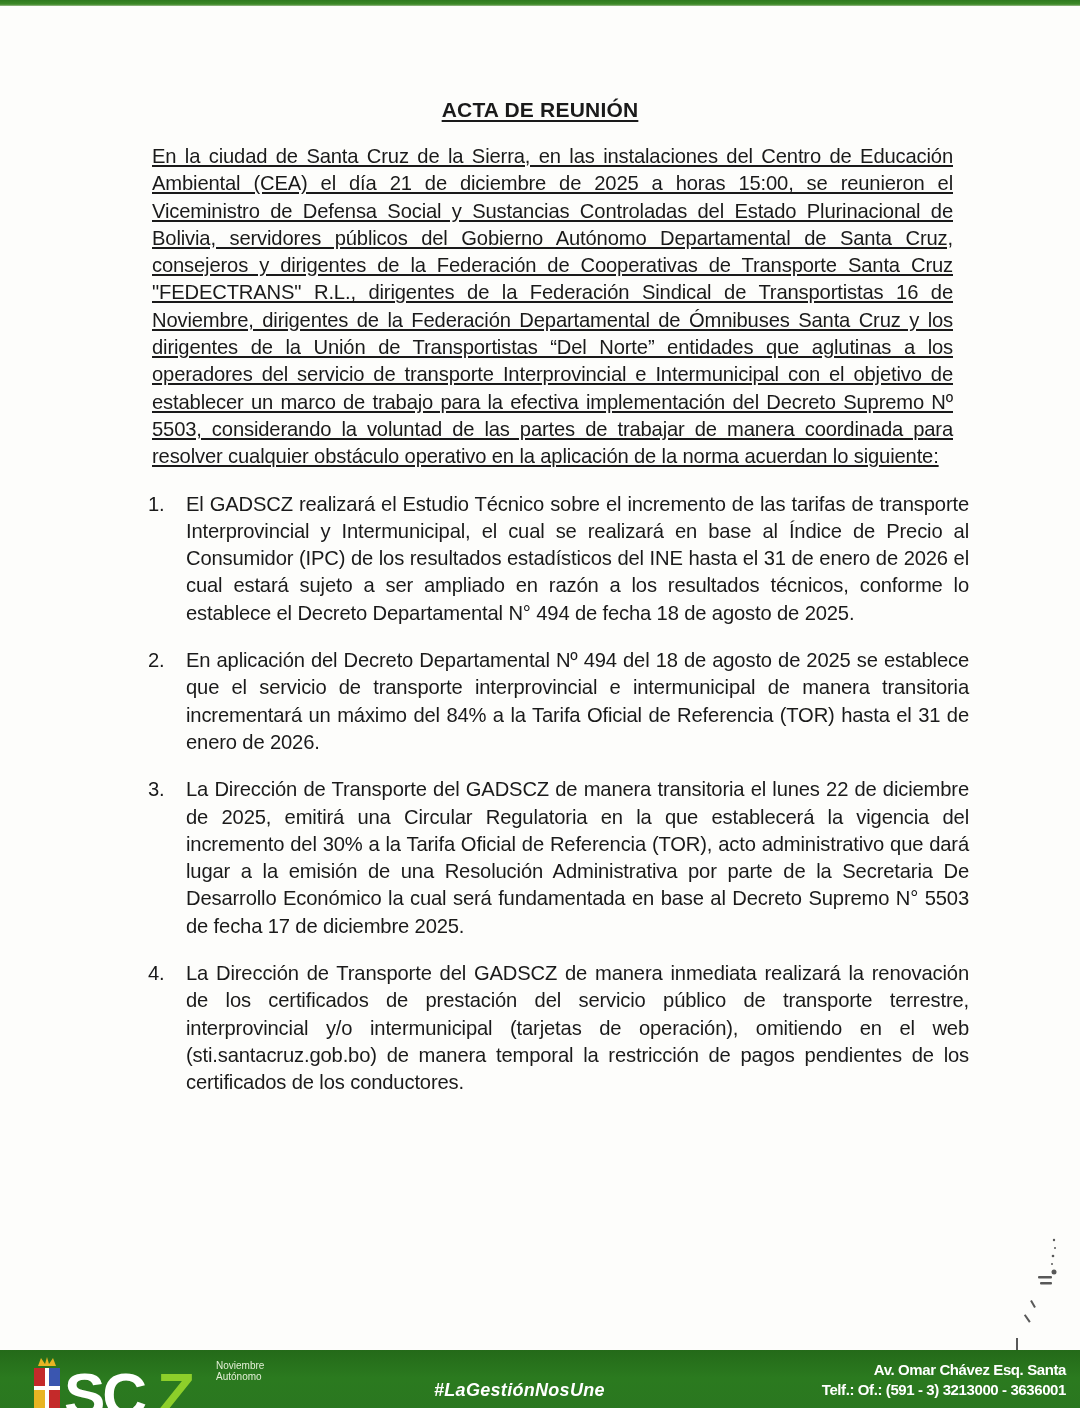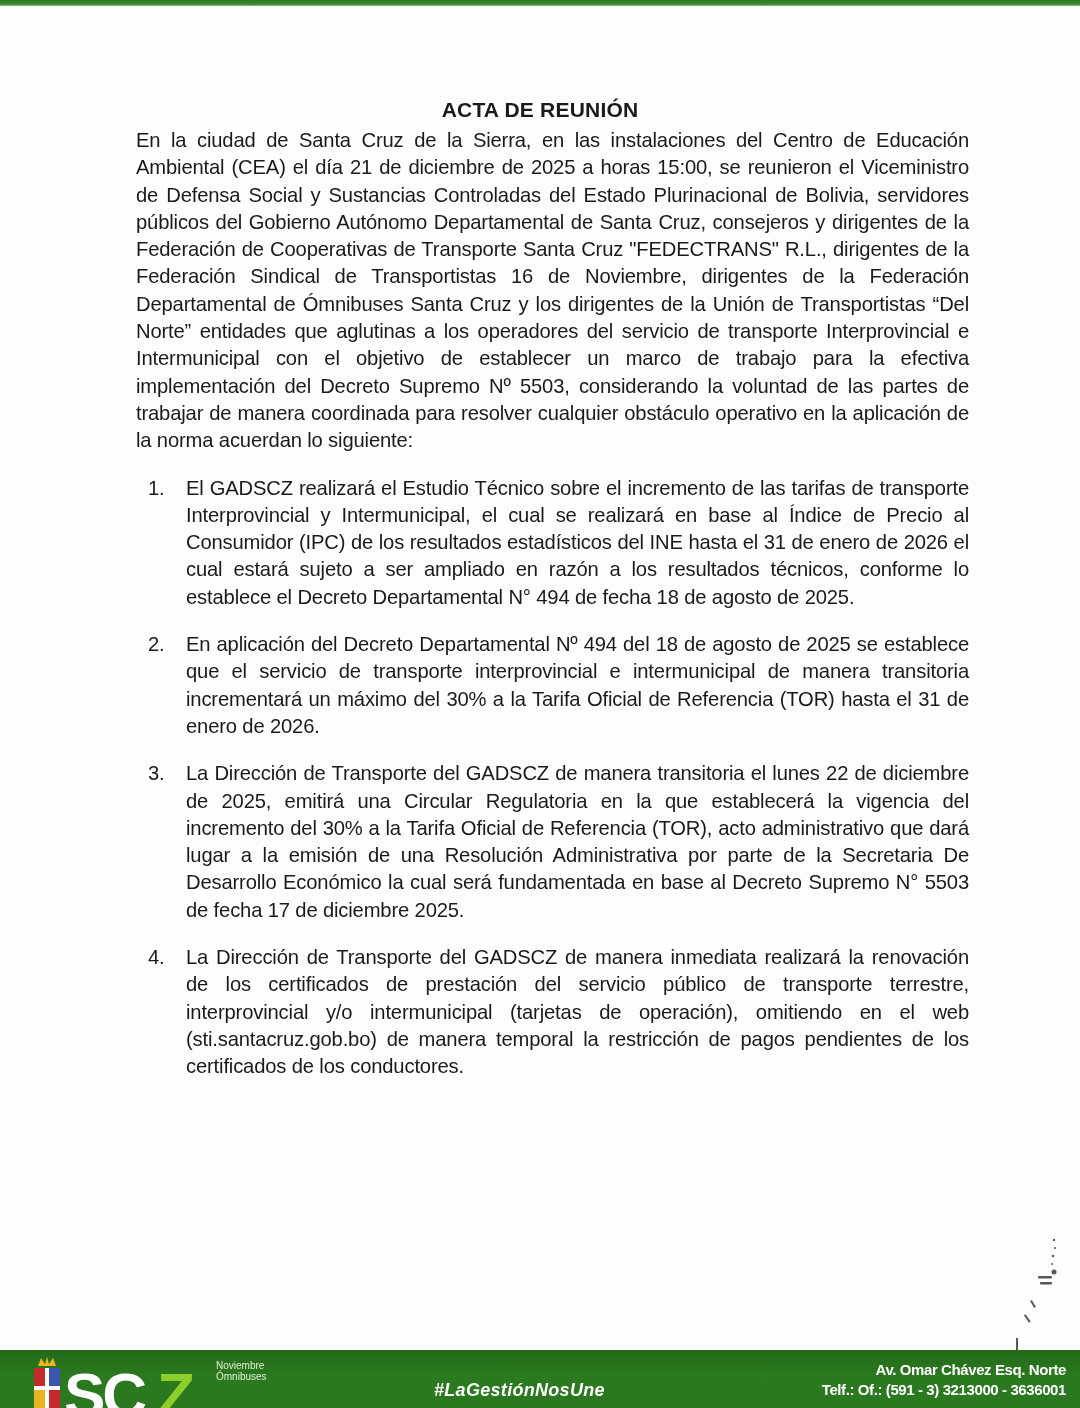--- a/index.html
+++ b/index.html
@@ -11,27 +11,27 @@
     }
     .top-band {
       position: absolute; left: 0; top: 0; width: 1080px; height: 6px;
       background: linear-gradient(180deg, #2f7a1f 0%, #3d8a28 70%, #9dbb8c 100%);
     }
     .title {
       position: absolute; left: 0; width: 1080px; top: 84px;
       text-align: center; font-weight: bold; font-size: 21px;
       letter-spacing: 0.2px;
     }
-    .title span { text-decoration-thickness: 2px; text-underline-offset: 3px; margin-top: 39px; }
+    .title span { text-decoration: underline; text-decoration-thickness: 2px; text-underline-offset: 3px; margin-top: 39px; }
     .body-text {
       position: absolute; left: 136px; width: 833px; top: 127px;
       font-size: 20.2px; line-height: 27.3px; text-align: justify;
       font-stretch: condensed; letter-spacing: -0.15px;
     }
-    .intro { margin: 0; text-align-last: left; }
+    .intro { margin: 16px; text-align-last: left; text-decoration: underline; }
     ol.agreements { list-style: none; margin: 0; padding: 0; }
     ol.agreements li { position: relative; padding-left: 50px; text-align: justify; }
     ol.agreements li .num { position: absolute; left: 12px; top: 0; }
     .li1 { margin-top: 20px; }
     .li2 { margin-top: 20px; }
     .li3 { margin-top: 20px; }
     .li4 { margin-top: 20px; }
     .stamp-mark {
       position: absolute; left: 1010px; top: 1230px; width: 50px; height: 120px;
     }
@@ -73,21 +73,21 @@
 <div class="body-text">
   <p class="intro">En la ciudad de Santa Cruz de la Sierra, en las instalaciones del Centro de Educación Ambiental (CEA) el día 21 de diciembre de 2025 a horas 15:00, se reunieron el Viceministro de Defensa Social y Sustancias Controladas del Estado Plurinacional de Bolivia, servidores públicos del Gobierno Autónomo Departamental de Santa Cruz, consejeros y dirigentes de la Federación de Cooperativas de Transporte Santa Cruz "FEDECTRANS" R.L., dirigentes de la Federación Sindical de Transportistas 16 de Noviembre, dirigentes de la Federación Departamental de Ómnibuses Santa Cruz y los dirigentes de la  Unión de Transportistas “Del Norte” entidades que aglutinas a los operadores del servicio de transporte Interprovincial e Intermunicipal con el objetivo de establecer un marco de trabajo para la efectiva implementación del Decreto Supremo Nº 5503, considerando la voluntad de las partes de trabajar de manera coordinada para resolver cualquier obstáculo operativo en la aplicación de la norma acuerdan lo siguiente:</p>
 
   <ol class="agreements">
     <li class="li1">
       <span class="num">1.</span>
       <span>El GADSCZ realizará el Estudio Técnico sobre el incremento de las tarifas de transporte Interprovincial y Intermunicipal, el cual se realizará en base al Índice de Precio al Consumidor (IPC) de los resultados estadísticos del INE hasta el 31 de enero de 2026 el cual estará sujeto a ser ampliado en razón a los resultados técnicos, conforme lo establece el Decreto Departamental N° 494 de fecha 18 de agosto de 2025.</span>
     </li>
     <li class="li2">
       <span class="num">2.</span>
-      <span>En aplicación del Decreto Departamental Nº 494 del 18 de agosto de 2025 se establece que el servicio de transporte interprovincial e intermunicipal de manera transitoria incrementará un máximo del 30% a la Tarifa Oficial de Referencia (TOR) hasta el 31 de enero de 2026.</span>
+      <span>En aplicación del Decreto Departamental Nº 494 del 18 de agosto de 2025 se establece que el servicio de transporte interprovincial e intermunicipal de manera transitoria incrementará un máximo del 84% a la Tarifa Oficial de Referencia (TOR) hasta el 31 de enero de 2026.</span>
     </li>
     <li class="li3">
       <span class="num">3.</span>
       <span>La Dirección de Transporte del GADSCZ de manera transitoria el lunes 22 de diciembre de 2025, emitirá una Circular Regulatoria en la que establecerá la vigencia del incremento del 30% a la Tarifa Oficial de Referencia (TOR), acto administrativo que dará lugar a la emisión de una Resolución Administrativa por parte de la Secretaria De Desarrollo Económico la cual será fundamentada en base al Decreto Supremo N° 5503 de fecha 17 de diciembre 2025.</span>
     </li>
     <li class="li4">
       <span class="num">4.</span>
       <span>La Dirección de Transporte del GADSCZ de manera inmediata realizará la renovación de los certificados de prestación del servicio público de transporte terrestre, interprovincial y/o intermunicipal (tarjetas de operación), omitiendo en el web (sti.santacruz.gob.bo) de manera temporal la restricción de pagos pendientes de los certificados de los conductores.</span>
     </li>
   </ol>
@@ -116,20 +116,20 @@
     <rect x="15" y="12" width="13" height="20" fill="#3a56b0"></rect>
     <rect x="2" y="32" width="13" height="20" fill="#e8b423"></rect>
     <rect x="15" y="32" width="13" height="20" fill="#c42a2a"></rect>
     <rect x="13" y="12" width="4" height="40" fill="#ffffff"></rect>
     <rect x="2" y="30" width="26" height="4" fill="#ffffff"></rect>
   </svg>
   <div class="logo-sc">SC</div>
   <div class="logo-z">Z</div>
   <div class="gov-text">
     <div>Noviembre</div>
-    <div>Ómnibuses</div>
+    <div>Autónomo</div>
   </div>
   <div class="hashtag">#LaGestiónNosUne</div>
   <div class="address">
-    <div>Av. Omar Chávez Esq. Norte</div>
+    <div>Av. Omar Chávez Esq. Santa</div>
     <div>Telf.: Of.: (591 - 3) 3213000 - 3636001</div>
   </div>
 </div>
 
 </body></html>

